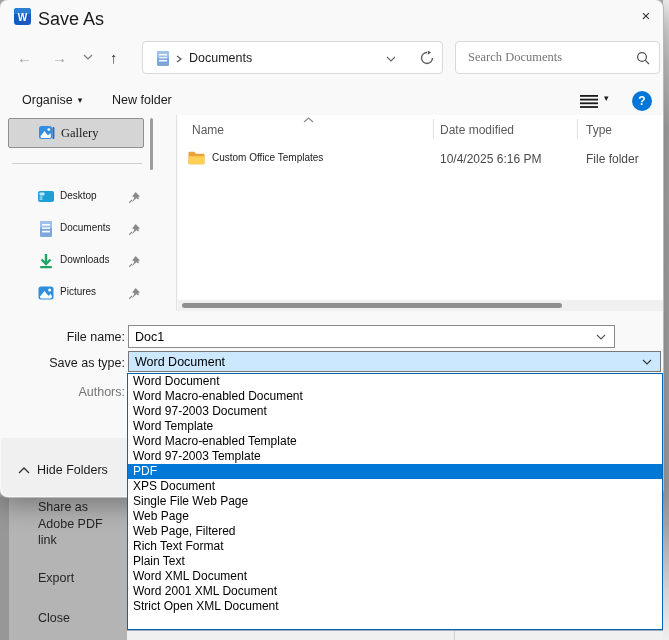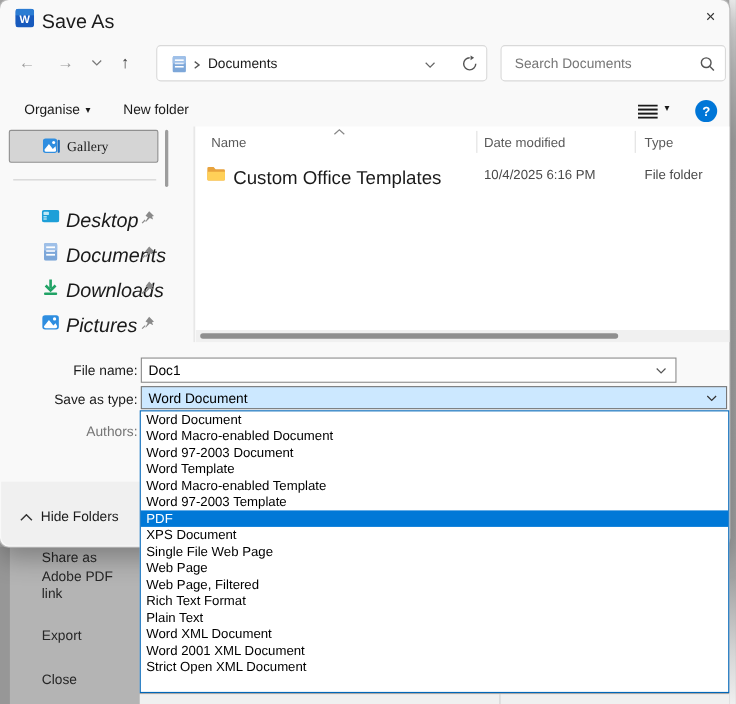--- a/index.html
+++ b/index.html
@@ -35,57 +35,57 @@
   .nav-chev{left:83px;top:54px;}
   .nav-up{left:110px;top:48px;color:#3c3c3c;}
   .addressbar{left:142px;top:41px;width:301px;height:33px;background:#fff;border:1px solid #d9d9d9;border-radius:4px;box-sizing:border-box;}
   .addr-icon{left:13px;top:9px;width:14px;height:15px;}
   .addr-sep{left:33px;top:13px;}
   .addr-text{left:46px;top:9px;font-size:12.5px;color:#1a1a1a;}
   .addr-chev{left:243px;top:14px;}
   .refresh{left:276px;top:8px;width:16px;height:16px;}
   .searchbox{left:455px;top:41px;width:205px;height:33px;background:#fff;border:1px solid #d9d9d9;border-radius:4px;box-sizing:border-box;}
   .search-input{position:absolute;left:2px;top:2px;width:160px;height:27px;border:0;outline:0;background:transparent;
-    font-family:Liberation Sans, sans-serif;font-size:12.5px;color:#6d28d9;padding:0 0 0 10px;}
+    font-family:Liberation Serif, serif;font-size:12.5px;color:#6d28d9;padding:0 0 0 10px;}
   .search-input::placeholder{color:#767676;}
   .search-mag{left:180px;top:9px;width:14px;height:14px;}
 
   
   .tb-item{font-size:12.5px;color:#1a1a1a;cursor:pointer;}
   .tb-organise{left:22px;top:93px;}
   .tb-caret{font-size:9px;color:#1a1a1a;position:relative;top:-1px;margin-left:5px;}
   .tb-newfolder{left:112px;top:93px;}
   .view-icon{left:580px;top:95px;width:18px;height:13px;}
   .view-caret{left:604px;top:93px;font-size:9px;color:#1a1a1a;cursor:pointer;}
   .help-btn{left:632px;top:91px;width:20px;height:20px;border-radius:50%;background:#0076d7;color:#fff;
     font-size:12px;font-weight:bold;text-align:center;line-height:20px;cursor:pointer;}
 
   
   .side-sel{left:8px;top:118px;width:136px;height:30px;background:#d5d5d5;border:1px solid #909090;border-radius:2px;box-sizing:border-box;cursor:pointer;font-family:Liberation Serif, serif;}
   .side-scroll{left:150px;top:118px;width:3px;height:52px;background:#9d9d9d;border-radius:2px;}
   .side-sep{left:12px;top:163px;width:130px;height:1px;background:#cfcfcf;}
   .pane-div{left:176px;top:115px;width:1px;height:196px;background:#e2e2e2;}
   .side-item{left:0;width:160px;height:24px;cursor:pointer;}
   .side-icon{position:absolute;left:38px;top:3px;width:16px;height:16px;}
-  .side-label{position:absolute;left:60px;top:4px;font-size:18px;color:#1a1a1a;font-style:italic;}
+  .side-label{position:absolute;left:60px;top:4px;font-size:10px;color:#1a1a1a;}
   .pin{position:absolute;left:128px;top:5px;width:13px;height:13px;}
   .sel-icon{position:absolute;left:30px;top:6px;width:16px;height:16px;}
   .sel-label{position:absolute;left:52px;top:7px;font-size:12.5px;color:#1a1a1a;}
 
   
   .list-bg{left:178px;top:115px;width:485px;height:196px;background:#fff;}
   .col-head{font-size:12px;color:#5a5a5a;cursor:pointer;}
   .h-name{left:192px;top:123px;}
   .h-date{left:440px;top:123px;}
   .h-type{left:586px;top:123px;}
   .sort-chev{left:303px;top:117px;}
   .col-line{top:119px;width:1px;height:20px;background:#e0e0e0;}
   .cl-1{left:433px;} .cl-2{left:577px;}
   .folder-ic{left:188px;top:151px;width:17px;height:14px;}
-  .row-name{left:212px;top:152px;font-size:17px;color:#1a1a1a;}
+  .row-name{left:212px;top:152px;font-size:10px;color:#1a1a1a;}
   .row-date{left:440px;top:152px;font-size:12px;color:#4a4a4a;}
   .row-type{left:586px;top:152px;font-size:12px;color:#4a4a4a;}
   .hscroll-track{left:178px;top:300px;width:485px;height:11px;background:#f0f0f0;cursor:pointer;}
   .hscroll-thumb{left:4px;top:3px;width:380px;height:5px;background:#8f8f8f;border-radius:3px;}
 
   
   .f-label{width:125px;text-align:right;font-size:12.5px;color:#1a1a1a;}
   .lbl-name{left:0;top:330px;}
   .lbl-type{left:0;top:356px;}
   .lbl-auth{left:0;top:385px;color:#767676;}

